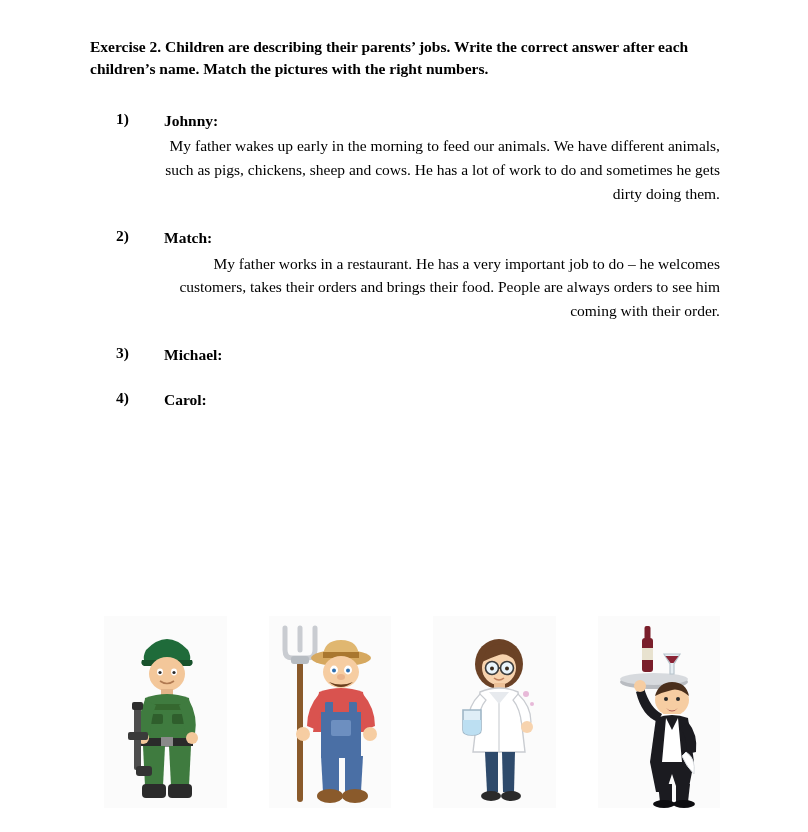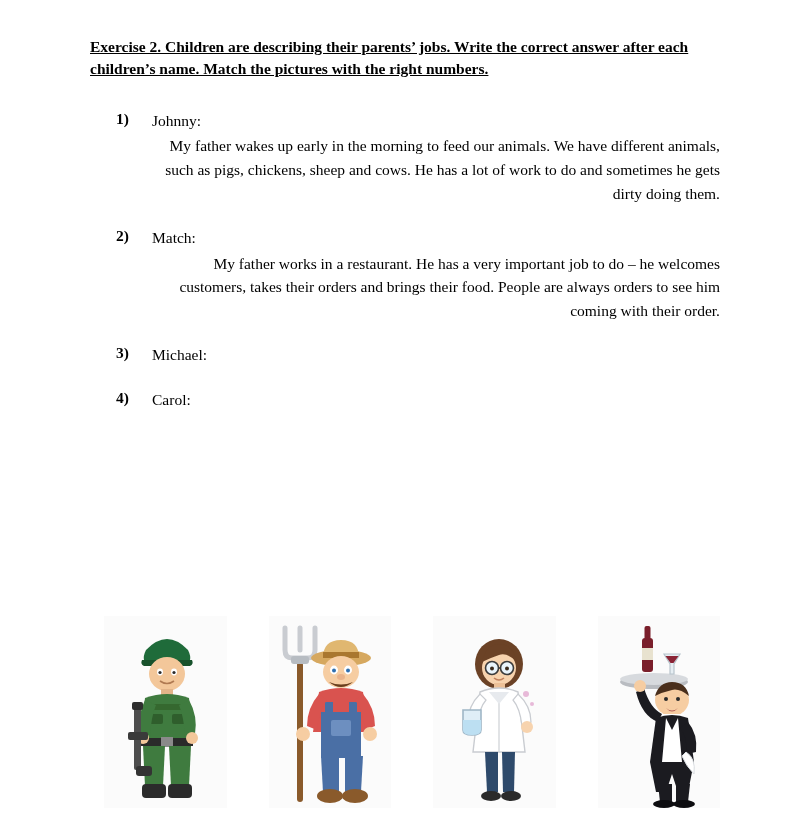--- a/index.html
+++ b/index.html
@@ -20,21 +20,20 @@
     height: 832px;
     box-sizing: border-box;
     padding: 36px 88px 0 90px;
   }
   .exercise-heading {
     font-size: 15.5px;
     font-weight: bold;
     line-height: 1.42;
     margin: 0 0 4px 0;
     text-align: left;
-    text-decoration: underline;
   }
   .items {
     margin: 0;
     padding: 0;
     list-style: none;
   }
   .item {
     margin-top: 22px;
     position: relative;
     padding-left: 58px;
@@ -44,23 +43,23 @@
   }
   .item-number {
     position: absolute;
     left: 26px;
     top: 0;
     font-size: 15.5px;
     font-weight: bold;
   }
   .item-name {
     font-size: 15.5px;
-    font-weight: normal;
+    font-weight: bold;
     line-height: 1.45;
-    margin: 0 0 2px 4px;
+    margin: 0 0 2px 16px;
   }
   .item-text {
     font-size: 15.5px;
     line-height: 1.52;
     margin: 0;
     max-width: 572px;
     text-align: right;
   }
   .pictures {
     position: absolute;

